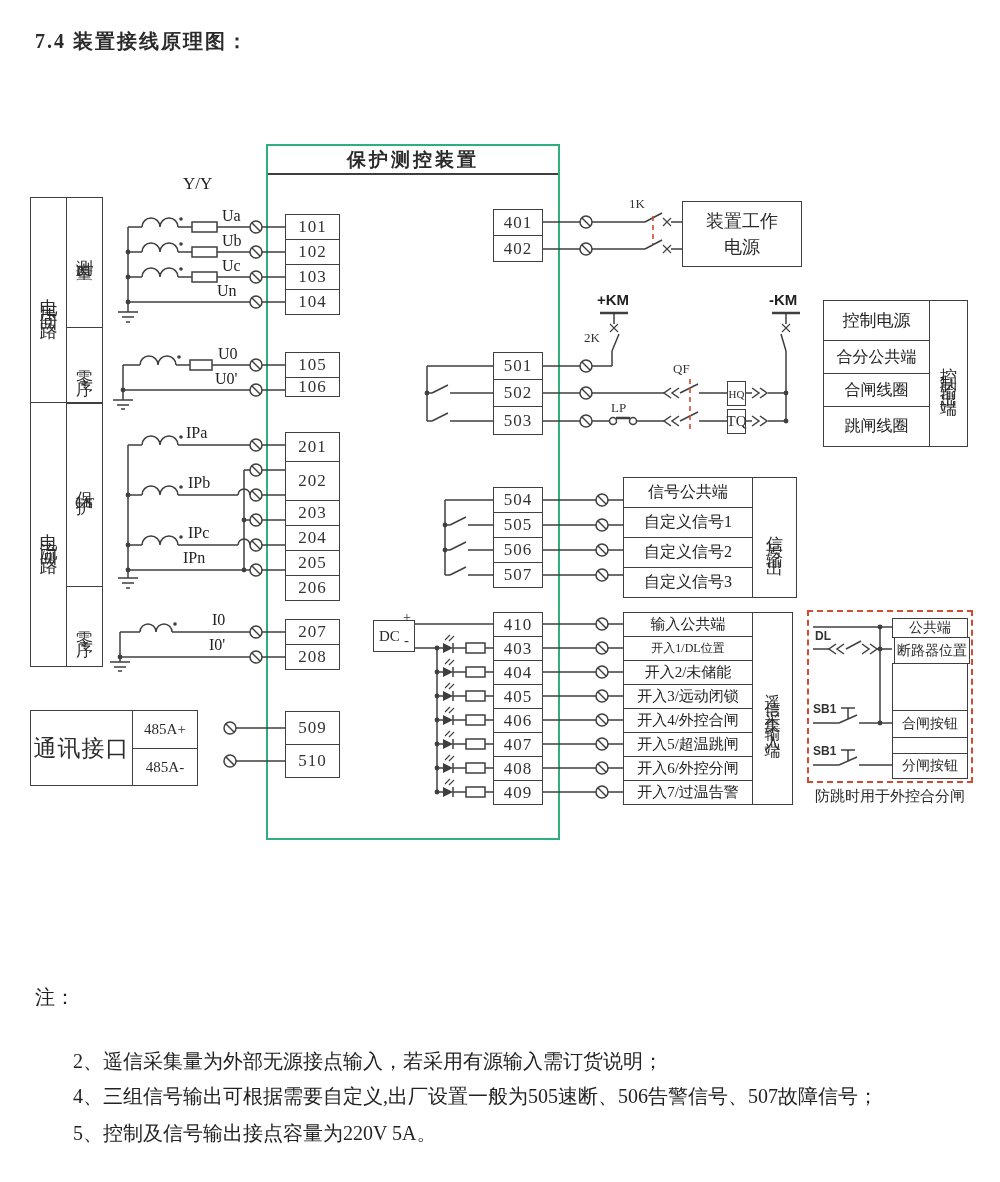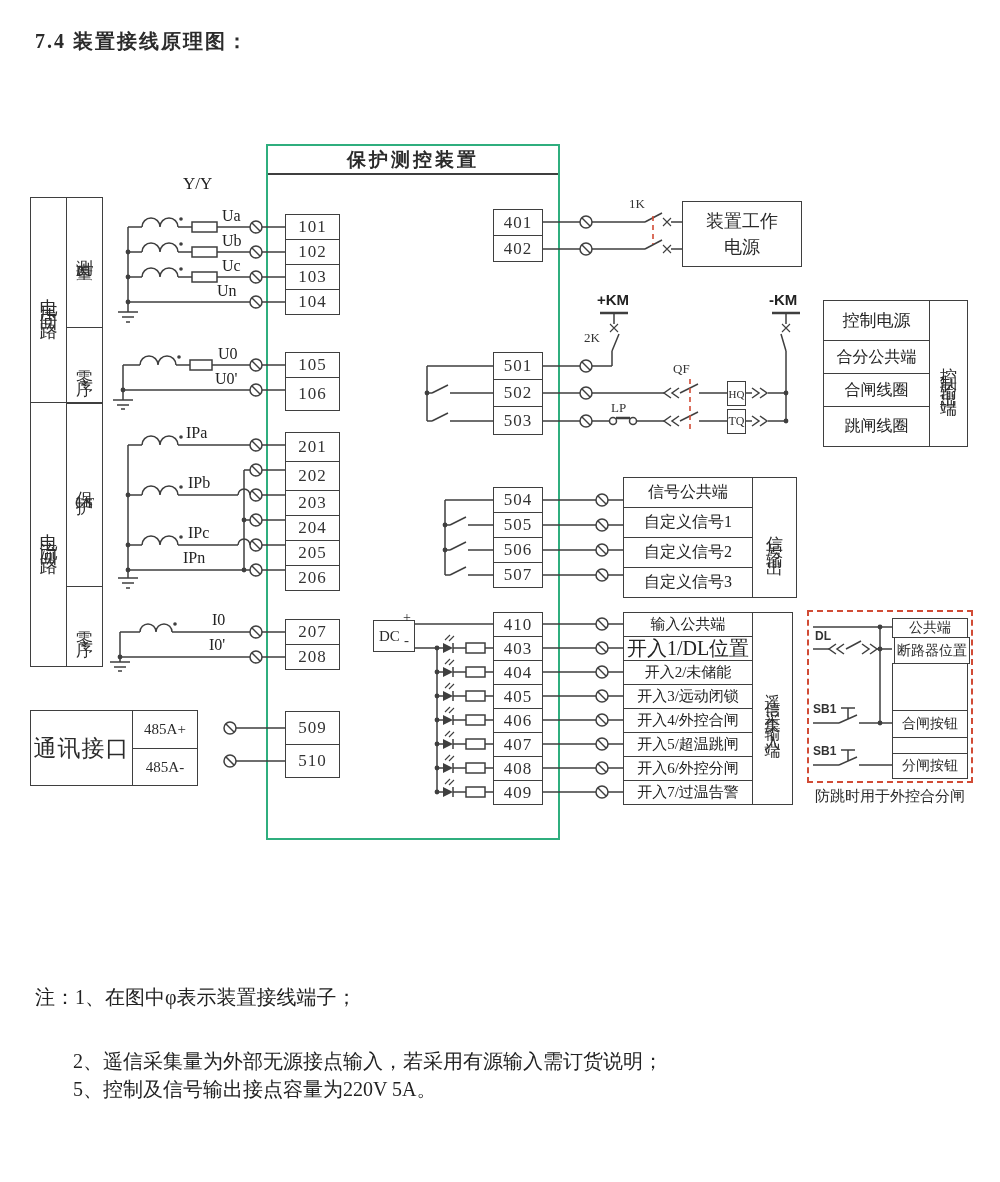--- a/index.html
+++ b/index.html
@@ -59,25 +59,25 @@
 <div class="abs bx" style="left:132px;top:748px;width:66px;height:38px;font-size:15px">485A-</div>
 
 <div class="abs stack" style="left:285px;top:214px;width:55px">
   <div class="term" style="height:26px">101</div>
   <div class="term" style="height:26px">102</div>
   <div class="term" style="height:26px">103</div>
   <div class="term" style="height:26px">104</div>
 </div>
 <div class="abs stack" style="left:285px;top:352px;width:55px">
   <div class="term" style="height:26px">105</div>
-  <div class="term" style="height:34px">106</div>
+  <div class="term" style="height:20px">106</div>
 </div>
 <div class="abs stack" style="left:285px;top:432px;width:55px">
   <div class="term" style="height:30px">201</div>
-  <div class="term" style="height:30px">202</div>
+  <div class="term" style="height:40px">202</div>
   <div class="term" style="height:26px">203</div>
   <div class="term" style="height:26px">204</div>
   <div class="term" style="height:26px">205</div>
   <div class="term" style="height:26px">206</div>
 </div>
 <div class="abs stack" style="left:285px;top:619px;width:55px">
   <div class="term" style="height:26px">207</div>
   <div class="term" style="height:26px">208</div>
 </div>
 <div class="abs stack" style="left:285px;top:711px;width:55px">
@@ -124,41 +124,41 @@
 <div class="abs stack" style="left:623px;top:477px;width:130px">
   <div class="lbl" style="height:31px">信号公共端</div>
   <div class="lbl" style="height:31px">自定义信号1</div>
   <div class="lbl" style="height:31px">自定义信号2</div>
   <div class="lbl" style="height:31px">自定义信号3</div>
 </div>
 <div class="abs bx vt" style="left:752px;top:477px;width:45px;height:121px;font-size:17px">信号输出</div>
 
 <div class="abs stack" style="left:623px;top:612px;width:130px">
   <div class="lbl" style="height:25px;font-size:15px">输入公共端</div>
-  <div class="lbl" style="height:25px;font-size:20px">开入1/DL位置</div>
+  <div class="lbl" style="height:25px;font-size:12px">开入1/DL位置</div>
   <div class="lbl" style="height:25px;font-size:15px">开入2/未储能</div>
   <div class="lbl" style="height:25px;font-size:15px">开入3/远动闭锁</div>
   <div class="lbl" style="height:25px;font-size:15px">开入4/外控合闸</div>
   <div class="lbl" style="height:25px;font-size:15px">开入5/超温跳闸</div>
   <div class="lbl" style="height:25px;font-size:15px">开入6/外控分闸</div>
   <div class="lbl" style="height:25px;font-size:15px">开入7/过温告警</div>
 </div>
 <div class="abs bx vt" style="left:752px;top:612px;width:41px;height:193px;font-size:16px">遥信采集输入端</div>
 
 <div class="abs apbox" style="left:807px;top:610px;width:166px;height:173px"></div>
 <div class="aprow" style="left:892px;top:618px;width:76px;height:20px">公共端</div>
 <div class="aprow" style="left:894px;top:637px;width:76px;height:27px">断路器位置</div>
 <div class="aprow" style="left:892px;top:663px;width:76px;height:48px"></div>
 <div class="aprow" style="left:892px;top:710px;width:76px;height:28px">合闸按钮</div>
 <div class="aprow" style="left:892px;top:737px;width:76px;height:17px"></div>
 <div class="aprow" style="left:892px;top:753px;width:76px;height:26px">分闸按钮</div>
 <div class="abs" style="left:797px;top:787px;width:186px;text-align:center;font-size:15px">防跳时用于外控合分闸</div>
 
 <div class="abs bx" style="left:727px;top:381px;width:19px;height:25px;font-size:11px">HQ</div>
-<div class="abs bx" style="left:727px;top:409px;width:19px;height:25px;font-size:12px">TQ</div>
+<div class="abs bx" style="left:727px;top:409px;width:19px;height:25px;font-size:15px">TQ</div>
 <div class="abs bx" style="left:373px;top:620px;width:42px;height:32px;font-size:15px;justify-content:flex-start;padding-left:5px">DC</div>
 <span class="slab" style="left:403px;top:610px;font-size:14px">+</span>
 <span class="slab" style="left:404px;top:632px;font-size:15px">-</span>
 
 <span class="flab" style="left:183px;top:174px;font-size:17px">Y/Y</span>
 <span class="flab" style="left:222px;top:207px">Ua</span>
 <span class="flab" style="left:222px;top:232px">Ub</span>
 <span class="flab" style="left:222px;top:257px">Uc</span>
 <span class="flab" style="left:217px;top:282px">Un</span>
 <span class="flab" style="left:218px;top:345px">U0</span>
@@ -175,24 +175,24 @@
 <span class="klab" style="left:769px;top:291px">-KM</span>
 <span class="slab" style="left:673px;top:361px">QF</span>
 <span class="slab" style="left:611px;top:400px">LP</span>
 <span class="blab" style="left:815px;top:629px">DL</span>
 <span class="blab" style="left:813px;top:702px">SB1</span>
 <span class="blab" style="left:813px;top:744px">SB1</span>
 
 <div class="notes">
   <div class="nrow">
     <span>注：</span>
-    <span>1、在图中φ表示装置接线端子；</span>
   </div>
   <div class="ind" style="margin-top:40px">2、遥信采集量为外部无源接点输入，若采用有源输入需订货说明；</div>
-  <div class="ind" style="margin-top:4px">5、控制及信号输出接点容量为220V 5A。</div>
+  <div class="ind" style="margin-top:11px">4、三组信号输出可根据需要自定义,出厂设置一般为505速断、506告警信号、507故障信号；</div>
+  <div class="ind" style="margin-top:13px">5、控制及信号输出接点容量为220V 5A。</div>
 </div>
 
 <svg width="1000" height="1182" viewBox="0 0 1000 1182">
   <defs>
     <g id="term">
         <circle cx="0" cy="0" r="6" class="w" fill="#fff"></circle>
         <path class="w" d="M-4,-4 L4,4"></path>
       </g>
     <circle id="dot" r="2.4" class="f"></circle>
     <circle id="pdot" r="1.8" class="f"></circle>

